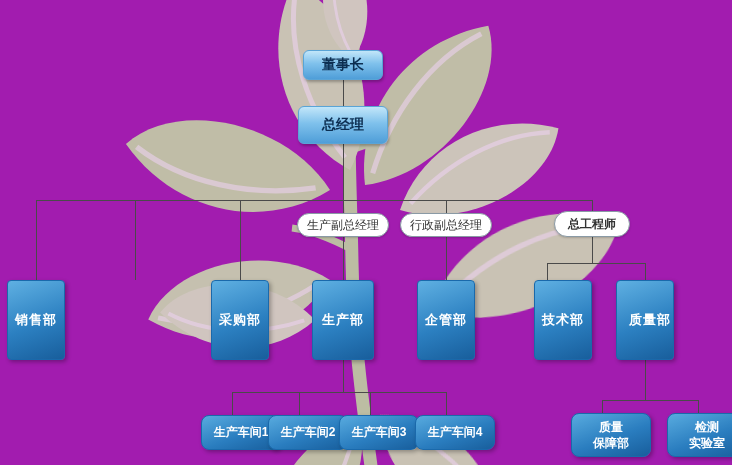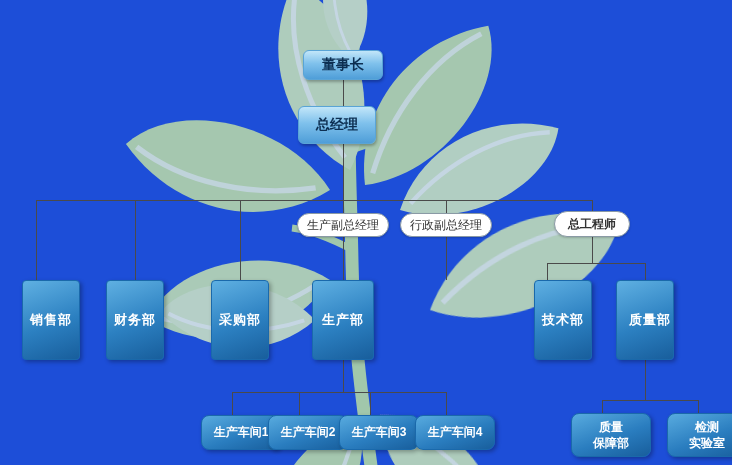--- a/index.html
+++ b/index.html
@@ -1,17 +1,17 @@
 <!DOCTYPE html>
 <html><head>
 <meta charset="utf-8">
 <style>
   html,body{margin:0;padding:0;background:#ffffff;}
   .canvas{
-    position:relative;width:732px;height:465px;overflow:hidden;background:#1d4ed8;
+    position:relative;width:732px;height:465px;overflow:hidden;background:#a21caf;
     font-family:"Liberation Sans","DejaVu Sans",sans-serif;
   }
   .layer{position:absolute;left:0;top:0;}
   .node{
     position:absolute;box-sizing:border-box;
     display:flex;align-items:center;justify-content:center;
     text-align:center;
   }
   .topbox{
     border-radius:6px;
@@ -123,30 +123,30 @@
       <line x1="370" y1="392" x2="370" y2="415"></line>
       <line x1="446" y1="392" x2="446" y2="415"></line>
       <line x1="645" y1="360" x2="645" y2="400"></line>
       <line x1="602" y1="400" x2="698" y2="400"></line>
       <line x1="602" y1="400" x2="602" y2="413"></line>
       <line x1="698" y1="400" x2="698" y2="413"></line>
     </g>
   </svg>
 
   <div class="node topbox" style="left:303px;top:50px;width:80px;height:30px;">董事长</div>
-  <div class="node topbox" style="left:298px;top:106px;width:78px;height:38px;">总经理</div>
+  <div class="node topbox" style="left:298px;top:106px;width:90px;height:38px;">总经理</div>
 
   <div class="node oval" style="left:297px;top:213px;width:92px;">生产副总经理</div>
   <div class="node oval" style="left:400px;top:213px;width:92px;">行政副总经理</div>
   <div class="node oval" style="left:554px;top:211px;width:76px;height:26px;font-weight:bold;">总工程师</div>
 
-  <div class="node dept" style="left:22px;top:280px;">销售部</div>
-  <div class="node dept" style="left:106px;top:280px;">财务部</div>
+  <div class="node dept" style="left:7px;top:280px;">销售部</div>
   <div class="node dept" style="left:312px;top:280px;width:62px;">生产部</div>
   <div class="node dept" style="left:211px;top:280px;">采购部</div>
+  <div class="node dept" style="left:417px;top:280px;">企管部</div>
   <div class="node dept" style="left:518px;top:280px;margin-left:16px;">技术部</div>
   <div class="node dept" style="left:616px;top:280px;padding-left:10px;">质量部</div>
 
   <div class="node sub" style="left:201px;top:415px;">生产车间1</div>
   <div class="node sub" style="left:268px;top:415px;">生产车间2</div>
   <div class="node sub" style="left:339px;top:415px;">生产车间3</div>
   <div class="node sub" style="left:415px;top:415px;">生产车间4</div>
 
   <div class="node sub tall" style="left:571px;top:413px;">质量
 保障部</div>

